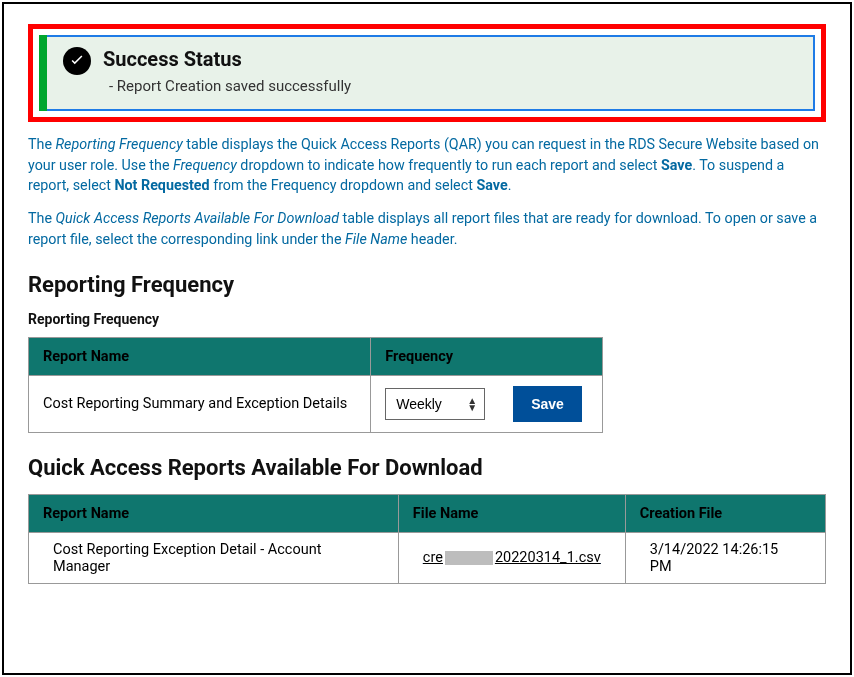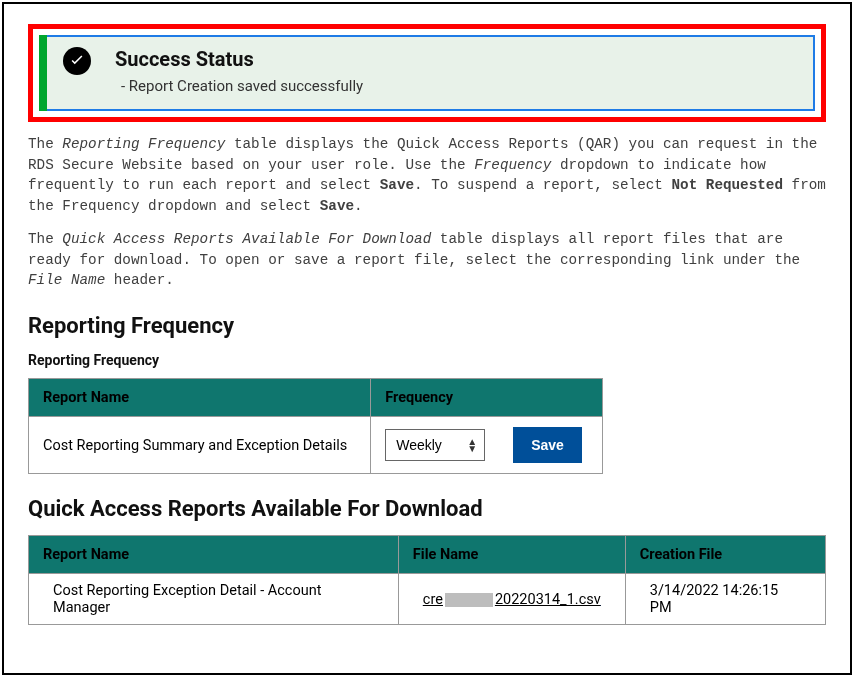--- a/index.html
+++ b/index.html
@@ -28,21 +28,21 @@
       border: 5px solid #ff0000;
       padding: 6px;
       margin-bottom: 12px;
     }
     .alert-box {
       border: 2px solid #1e7be6;
       background: #e8f2e9;
       padding: 10px 14px 14px 14px;
       display: flex;
       align-items: flex-start;
-      gap: 24px;
+      gap: 12px;
       position: relative;
     }
     .alert-box::before {
       content: "";
       position: absolute;
       left: -2px;
       top: -2px;
       bottom: -2px;
       width: 8px;
       background: #00a62e;
@@ -72,24 +72,23 @@
       color: #111;
       margin-bottom: 6px;
     }
     .alert-message {
       font-size: 15px;
       color: #333;
       padding-left: 6px;
     }
     .intro {
       font-size: 14.3px;
-      color: #404040;
+      color: #0369a1;
       line-height: 1.45;
       margin-bottom: 12px;
-      font-family: Liberation Mono, monospace;
     }
     .intro em, .intro i {
       font-style: italic;
     }
     .intro b, .intro strong {
       font-weight: 700;
     }
     h2 {
       font-size: 22px;
       font-weight: 700;

